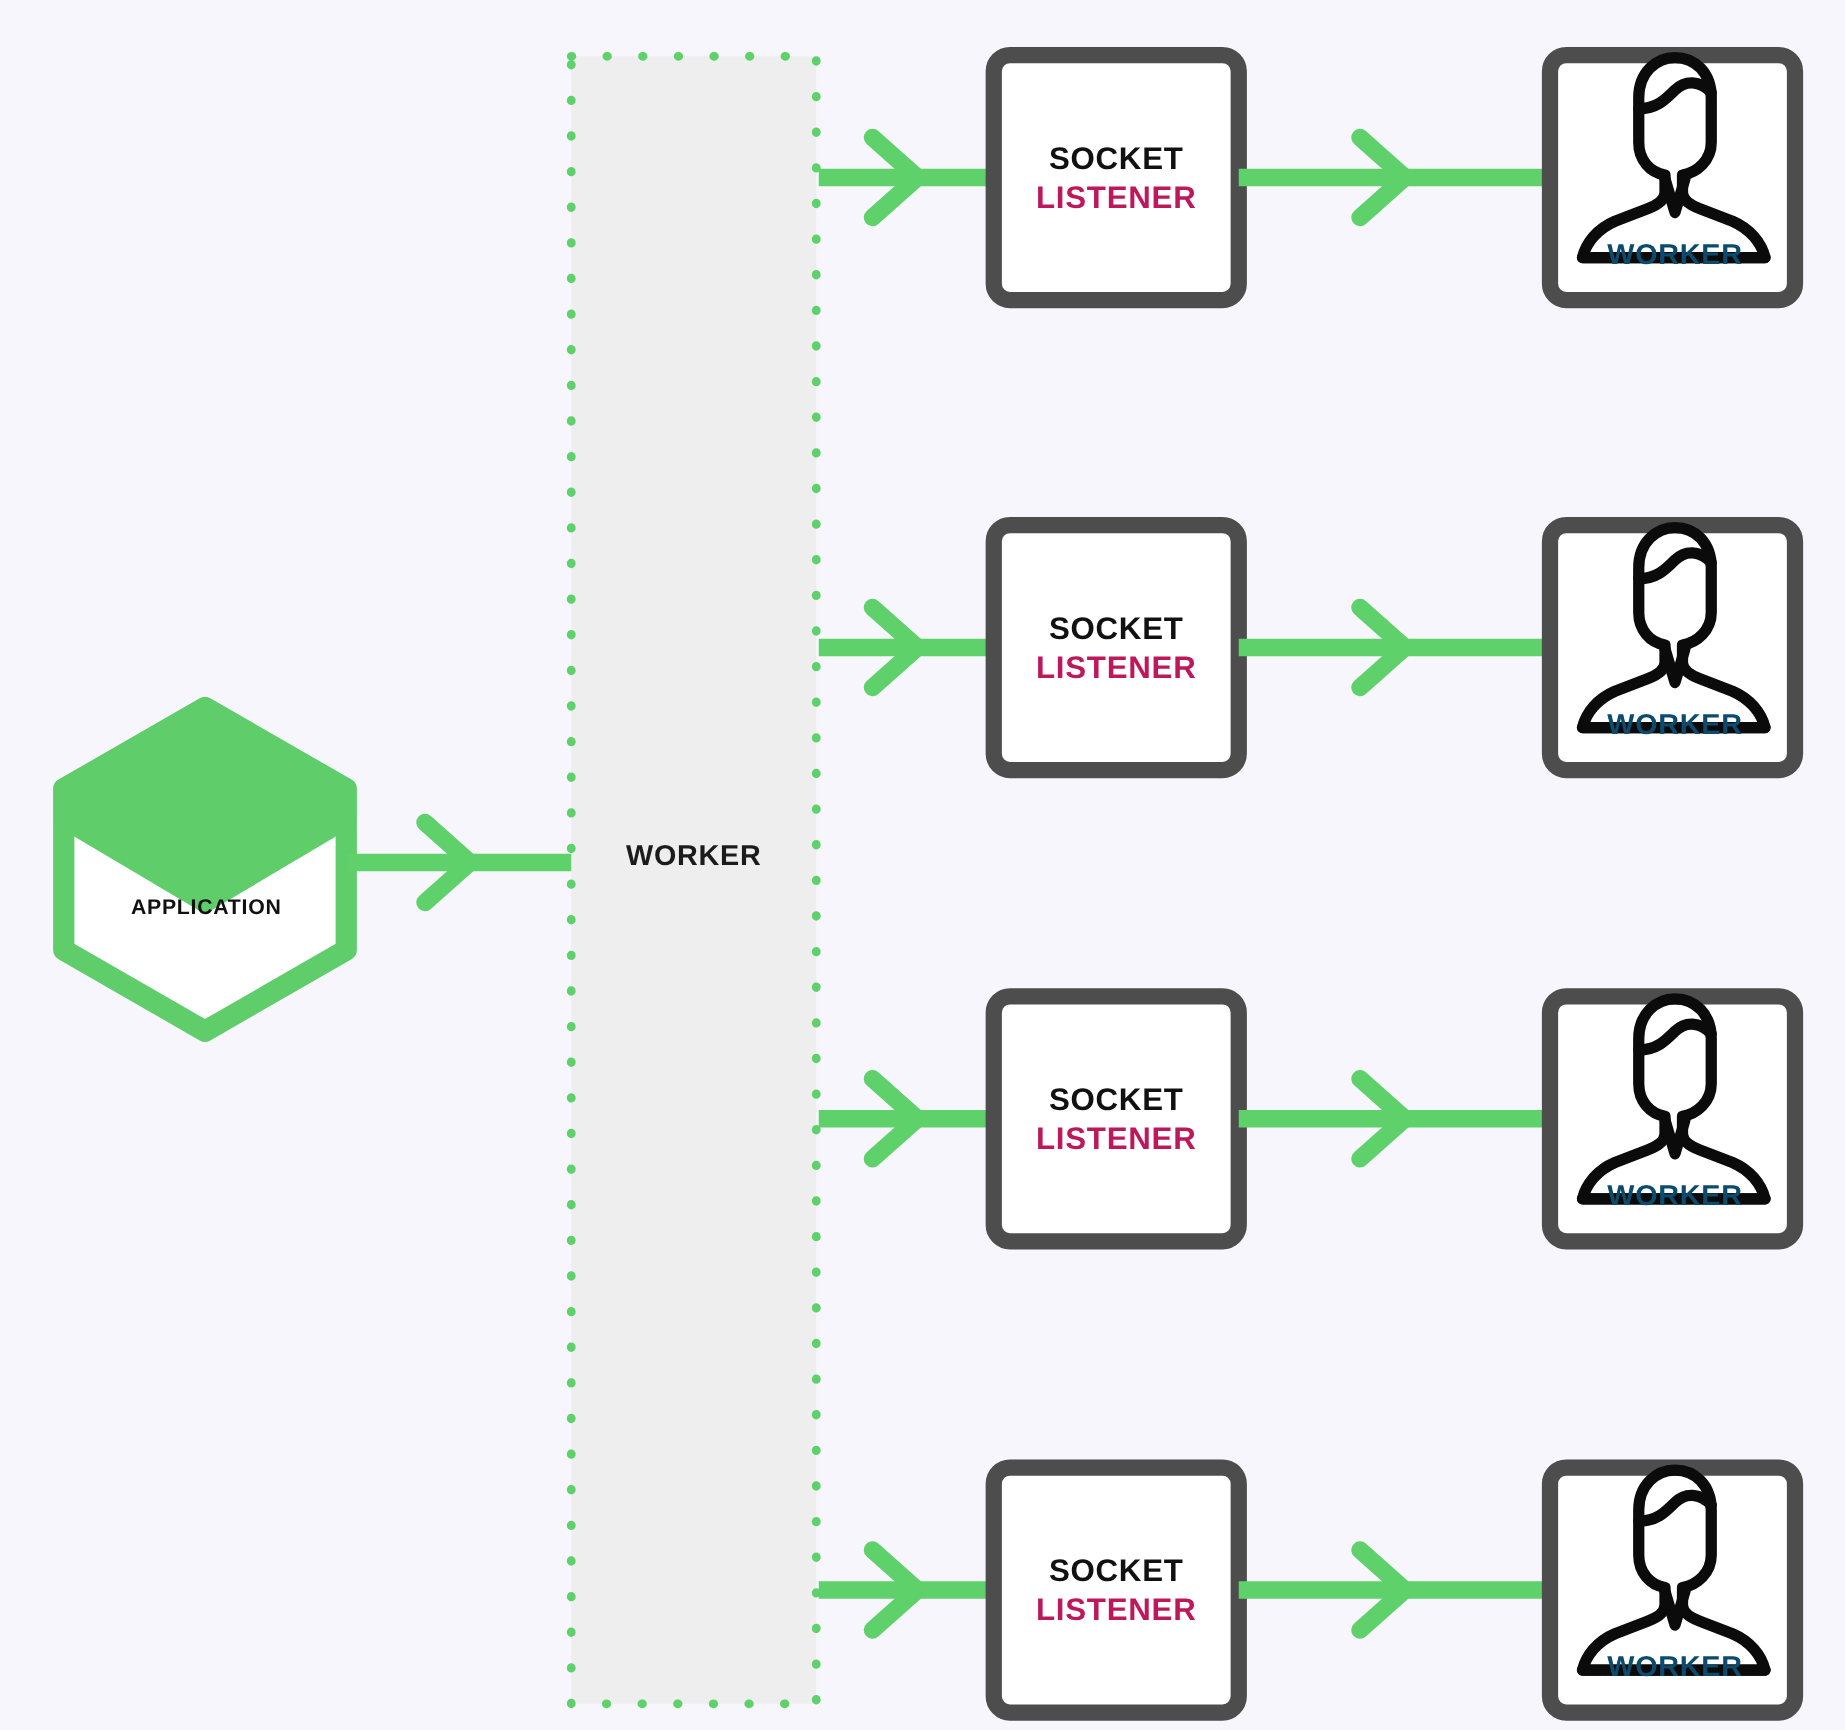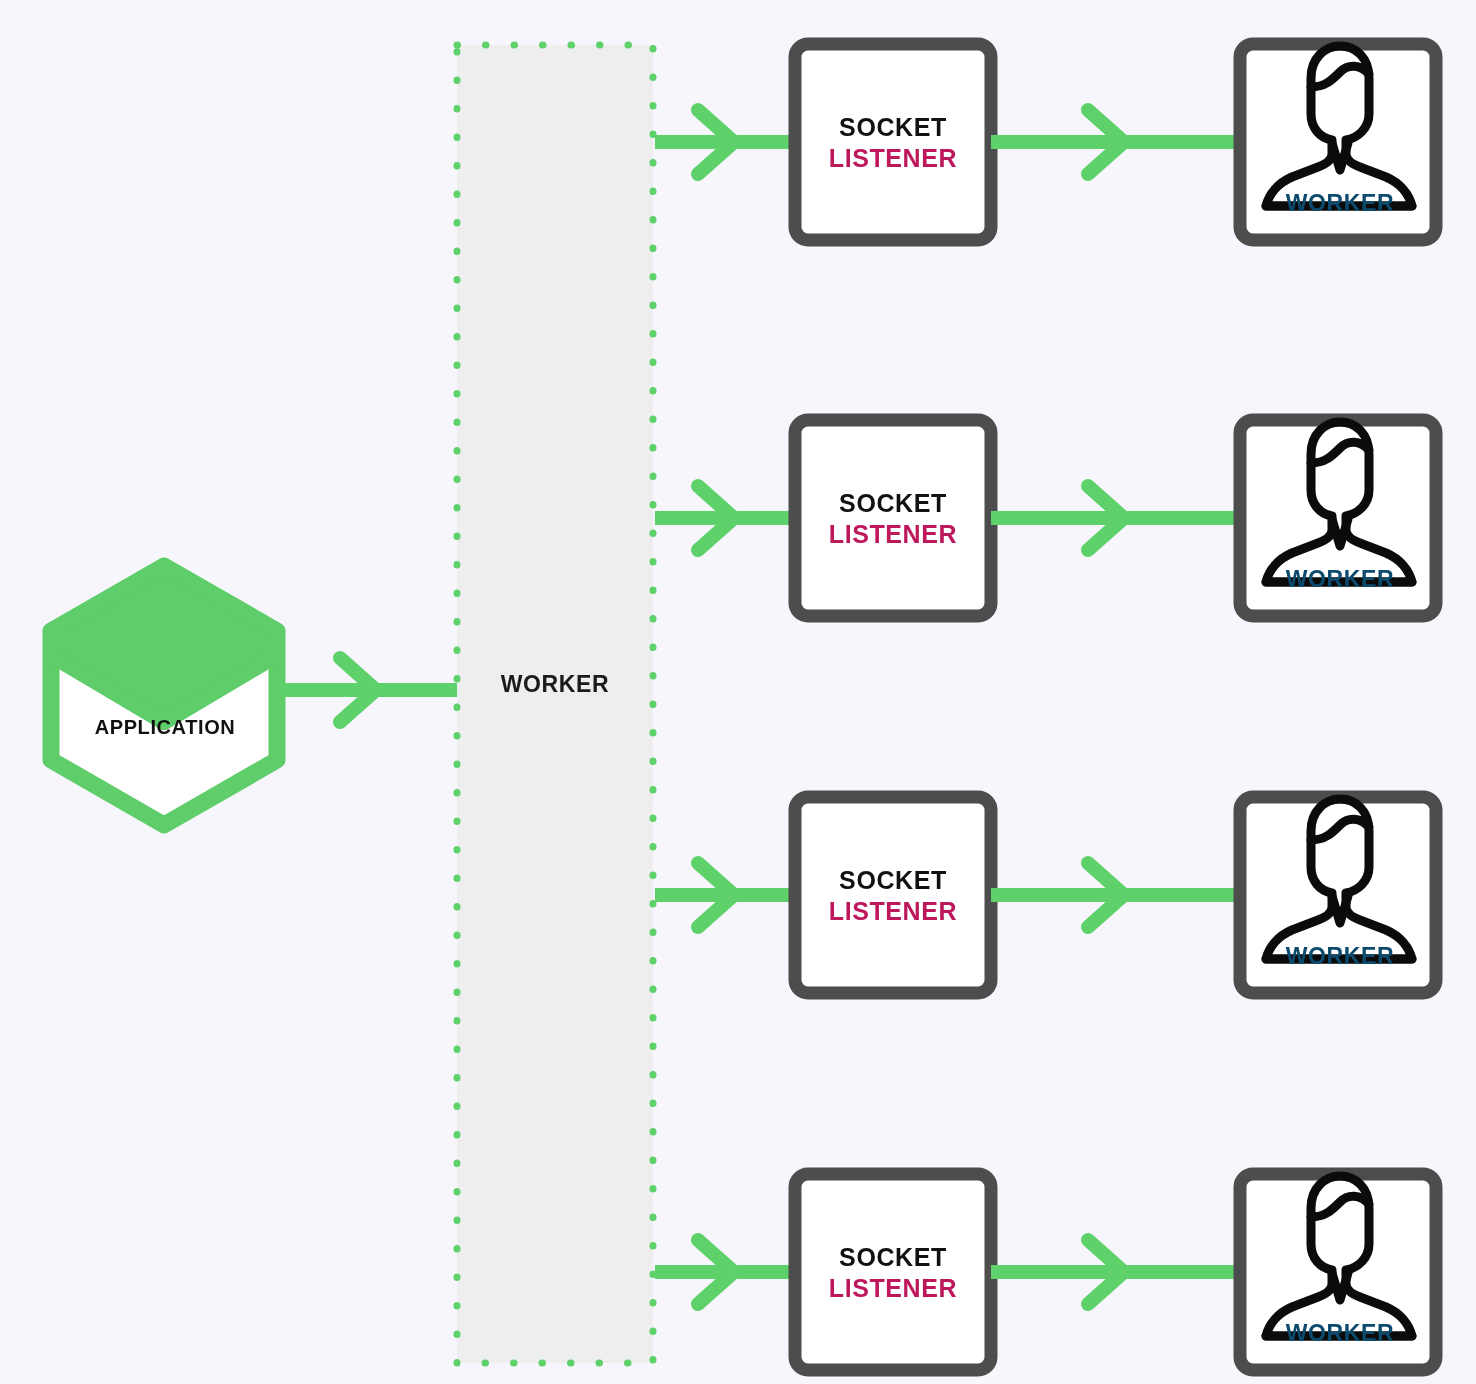--- a/index.html
+++ b/index.html
@@ -30,21 +30,21 @@
   .lbl {
     position: absolute;
     text-align: center;
     font-family: "Liberation Sans", sans-serif;
     font-weight: bold;
     letter-spacing: 0.6px;
     white-space: nowrap;
     user-select: none;
   }
   .app-label {
-    font-size: 20px;
+    font-size: 17px;
     color: #111111;
     left: 40px;
     width: 250px;
     top: 716px;
   }
   .kernel-label {
     font-size: 23px;
     color: #1b1b1b;
     left: 455px;
     width: 200px;

